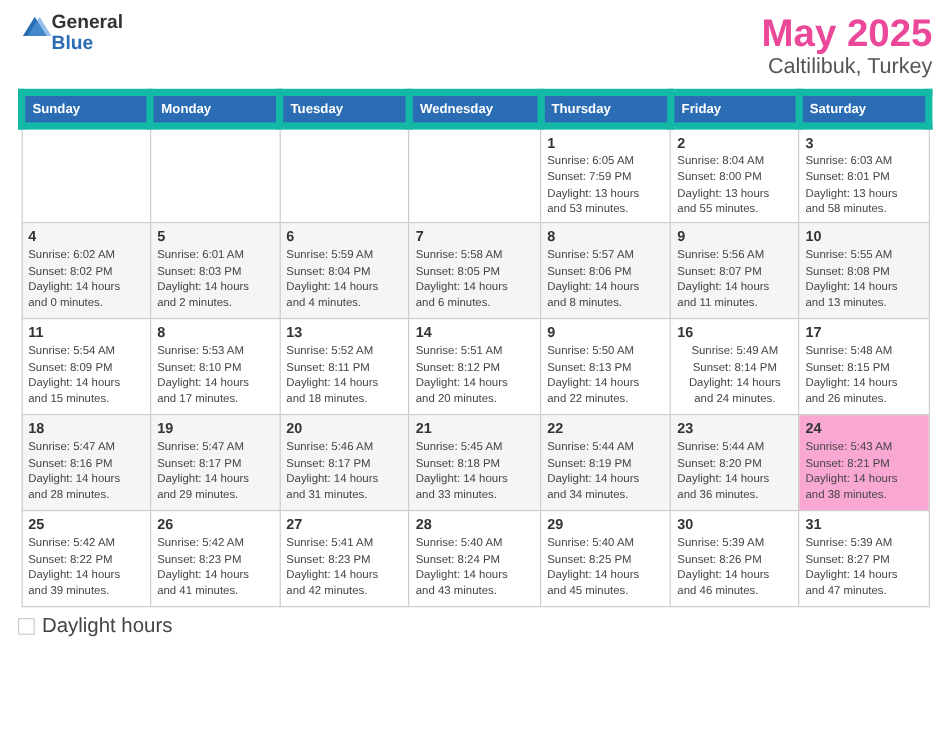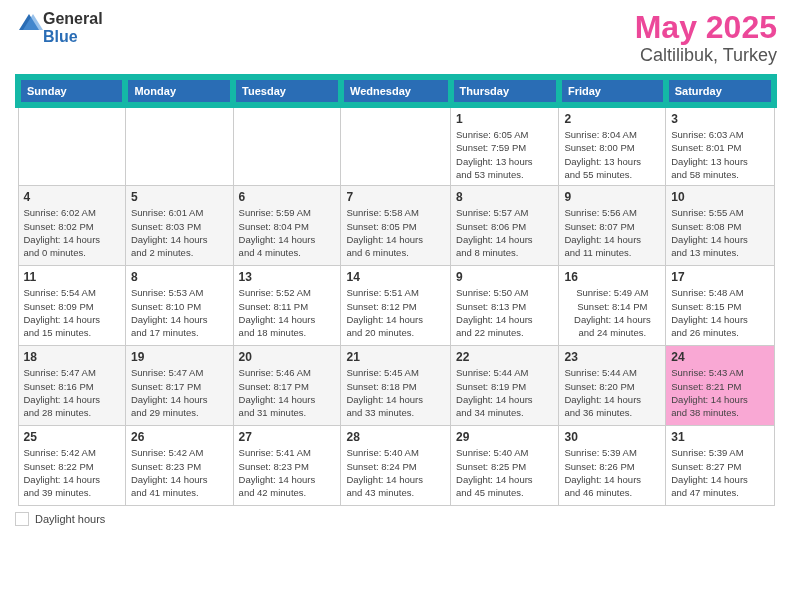--- a/index.html
+++ b/index.html
@@ -97,21 +97,21 @@
       line-height: 1.4;
     }
     .empty-cell {
       background: #fff !important;
     }
     .footer {
       margin-top: 6px;
       display: flex;
       align-items: center;
       gap: 6px;
-      font-size: 11px;
+      font-size: 17px;
       color: #444;
     }
     .footer-box {
       width: 14px;
       height: 14px;
       border: 1px solid #ccc;
       background: #fff;
       display: inline-block;
     }
   </style>

